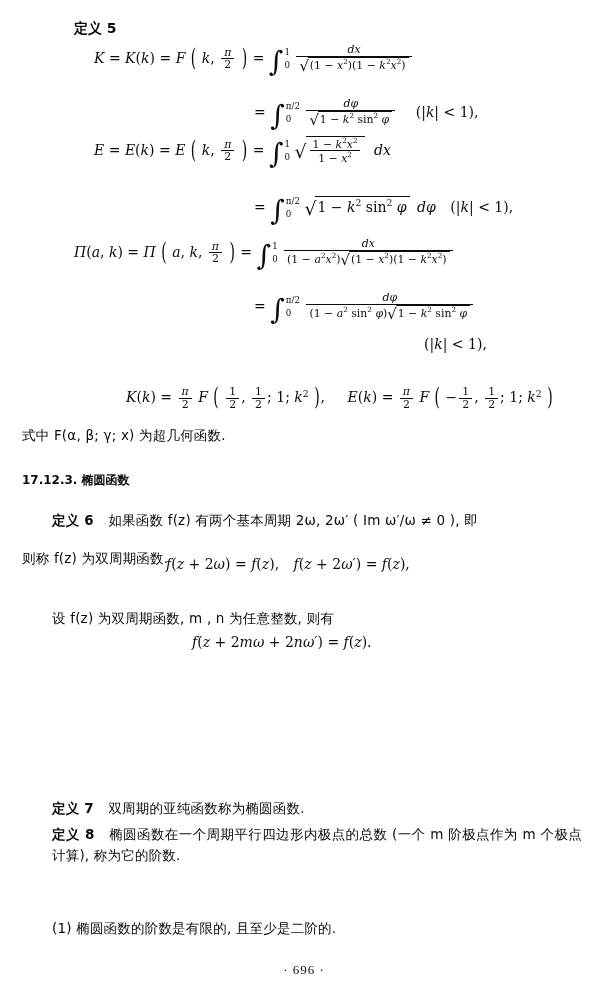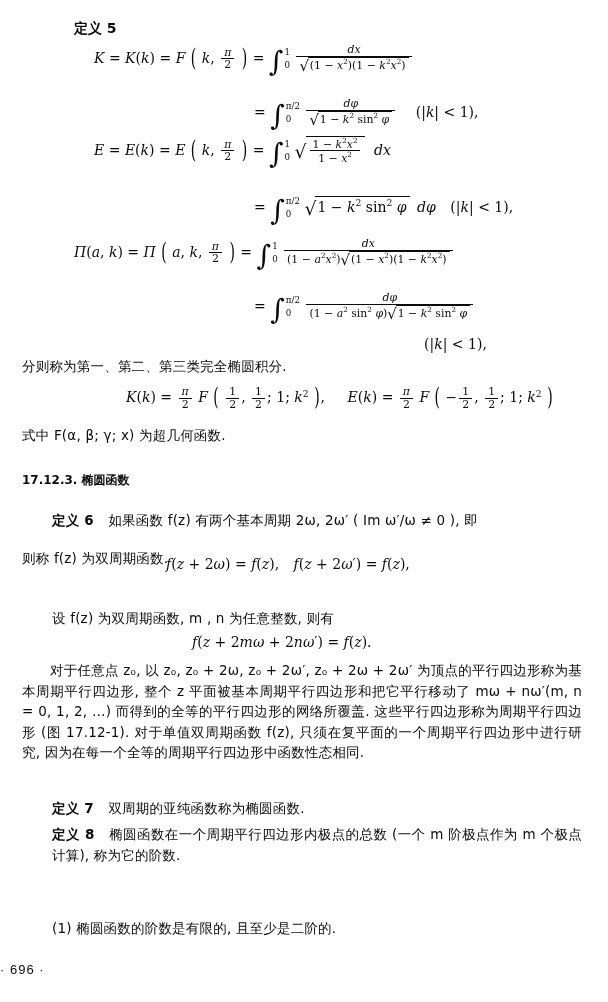--- a/index.html
+++ b/index.html
@@ -95,23 +95,23 @@
     display: inline-block;
     font-style: normal;
     transform: scaleY(1.7);
     transform-origin: center;
     margin: 0 1px;
   }
 
   .pagenum {
     position: absolute;
     width: 100%;
-    text-align: left;
+    text-align: center;
     font-size: 13px;
-    font-family: Liberation Sans, sans-serif;
+    font-family: Liberation Serif, serif;
     letter-spacing: 1px;
   }
   .section-title {
     position: absolute;
     font-family: "DejaVu Sans", "Liberation Sans", sans-serif;
     font-weight: bold;
     font-size: 12px;
   }
 </style>
 </head>
@@ -194,21 +194,20 @@
     <span class="frac">
       <span class="num">d<span style="font-style:italic;">φ</span></span>
       <span class="den"><span class="mathup">(1 −</span> a<sup class="s">2</sup> <span class="mathup">sin</span><sup class="s">2</sup> <span style="font-style:italic;">φ</span><span class="mathup">)</span><span class="radsign">√</span><span class="sqrt"><span class="mathup">1 −</span> k<sup class="s">2</sup> <span class="mathup">sin</span><sup class="s">2</sup> <span style="font-style:italic;">φ</span></span></span>
     </span>
   </div>
 
   <div class="line math" style="left:418px; top:336px;">
     <span class="mathup">(|</span><span>k</span><span class="mathup">| &lt; 1),</span>
   </div>
 
-  <div class="body-par" style="left:22px; top:356px; width:560px;">分则称为第一、第二、第三类完全椭圆积分.</div>
 
   <div class="line math" style="left:120px; top:386px;">
     <span>K</span><span class="mathup">(</span><span>k</span><span class="mathup">)</span> <span class="mathup">=</span>
     <span class="frac mathup"><span class="num" style="font-style:italic;">π</span><span class="den">2</span></span>
     <span>F</span>
     <span class="paren-big">(</span>
     <span class="frac mathup"><span class="num">1</span><span class="den">2</span></span><span class="mathup">,</span>
     <span class="frac mathup"><span class="num">1</span><span class="den">2</span></span><span class="mathup">; 1;</span>
     <span>k</span><sup class="s">2</sup>
     <span class="paren-big">)</span><span class="mathup">,</span>
@@ -241,21 +240,20 @@
   <div class="body-par" style="left:22px; top:548px; width:560px;">则称 f(z) 为双周期函数.</div>
 
   <div class="body-par" style="left:52px; top:608px; width:530px;">设 f(z) 为双周期函数, m , n 为任意整数, 则有</div>
 
   <div class="line math" style="left:186px; top:634px;">
     <span>f</span><span class="mathup">(</span><span>z</span> <span class="mathup">+ 2</span><span>m</span><span style="font-style:italic;">ω</span>
     <span class="mathup">+ 2</span><span>n</span><span style="font-style:italic;">ω</span><span class="mathup">′) =</span>
     <span>f</span><span class="mathup">(</span><span>z</span><span class="mathup">).</span>
   </div>
 
-  <div class="body-par" style="left:22px; top:660px; width:560px; text-indent:28px;">对于任意点 z₀, 以 z₀, z₀ + 2ω, z₀ + 2ω′, z₀ + 2ω + 2ω′ 为顶点的平行四边形称为基本周期平行四边形, 整个 z 平面被基本周期平行四边形和把它平行移动了 mω + nω′(m, n = 0, 1, 2, …) 而得到的全等的平行四边形的网络所覆盖. 这些平行四边形称为周期平行四边形 (图 17.12-1). 对于单值双周期函数 f(z), 只须在复平面的一个周期平行四边形中进行研究, 因为在每一个全等的周期平行四边形中函数性态相同.</div>
 
   <div class="body-par" style="left:52px; top:798px; width:530px;">
     <span class="defhead">定义 7</span>
     <span style="margin-left:10px;">双周期的亚纯函数称为椭圆函数.</span>
   </div>
 
   <div class="body-par" style="left:52px; top:824px; width:530px;">
     <span class="defhead">定义 8</span>
     <span style="margin-left:10px;">椭圆函数在一个周期平行四边形内极点的总数 (一个 m 阶极点作为 m 个极点计算), 称为它的阶数.</span>
   </div>

